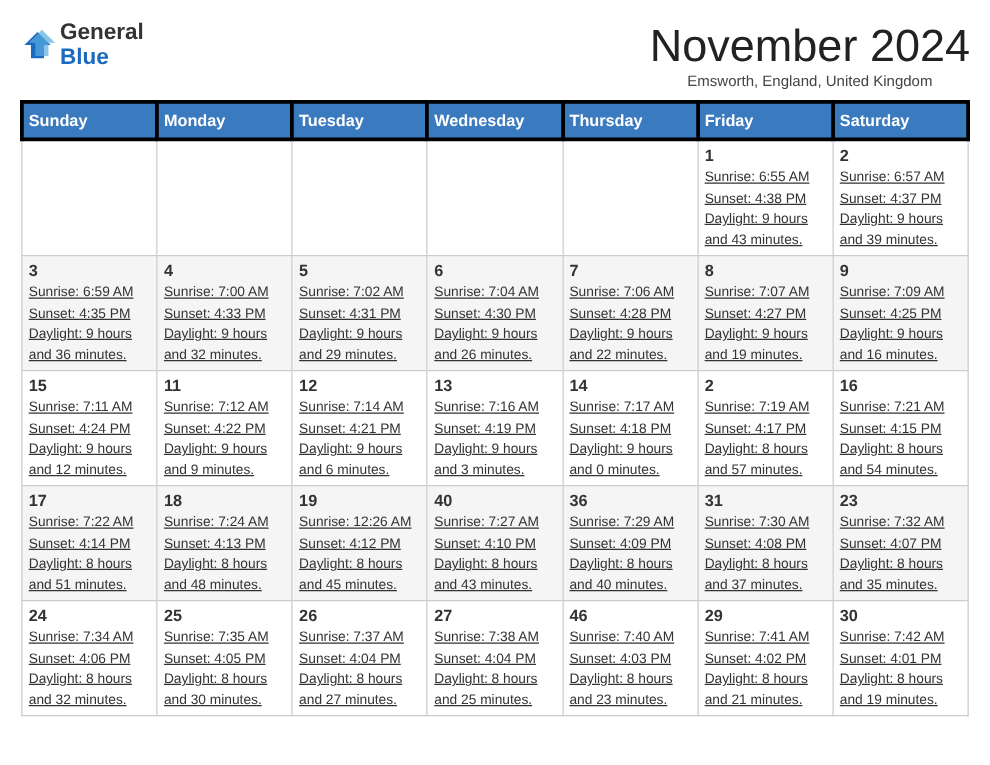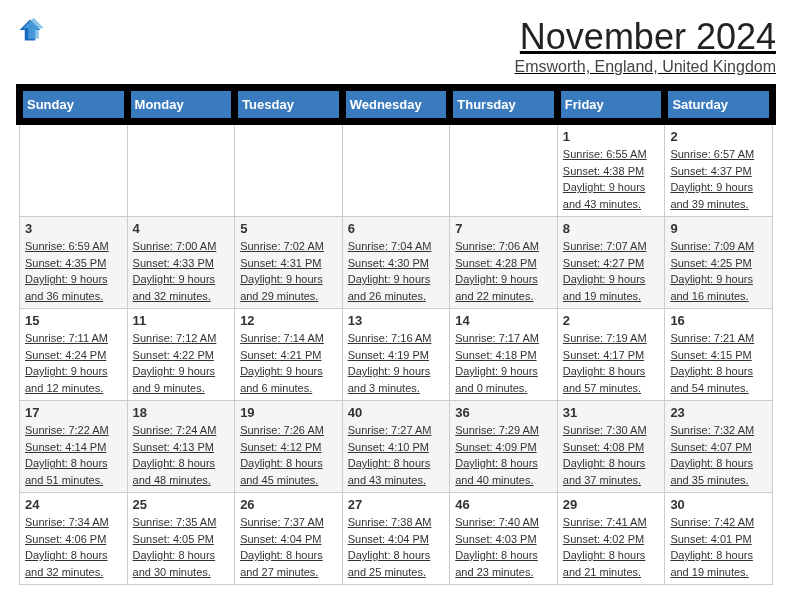--- a/index.html
+++ b/index.html
@@ -27,47 +27,46 @@
       line-height: 1.1;
     }
     .logo-general { color: #333; }
     .logo-blue { color: #1a6abf; }
     .logo-icon {
       width: 28px;
       height: 28px;
     }
     .title-block {
       text-align: right;
-      text-decoration: underline;
     }
     .month-title {
       font-size: 36px;
       font-weight: normal;
       color: #222;
     }
     .location-title {
-      font-size: 16px;
+      font-size: 12px;
       color: #444;
       text-align: center;
     }
     table {
       width: 100%;
       border-collapse: collapse;
       table-layout: fixed;
     }
     thead tr {
       background-color: #3a7abf;
     }
     thead th {
       color: #fff;
       font-size: 13px;
       font-weight: bold;
       padding: 6px 4px;
       text-align: left;
-      border: 7px solid #000000;
+      border: 3px solid #000000;
     }
     tbody td {
       vertical-align: top;
       border: 1px solid #ccc;
       padding: 4px 5px;
       font-size: 11px;
       color: #333;
       height: 90px;
       background: #fff;
     }
@@ -92,20 +91,24 @@
   </style>
 </head>
 <body>
 
 <div class="header-area">
   <div class="logo">
     <svg class="logo-icon" viewBox="0 0 32 32">
       <polygon points="16,4 28,16 22,16 22,28 10,28 10,16 4,16" fill="#1a6abf"></polygon>
       <polygon points="20,2 32,14 26,14 26,26 14,26 14,14 8,14" fill="#5aabdf" opacity="0.7"></polygon>
     </svg>
+    <div class="logo-text">
+      <div class="logo-general">General</div>
+      <div class="logo-blue">Blue</div>
+    </div>
   </div>
   <div class="title-block">
     <div class="month-title">November 2024</div>
     <div class="location-title">Emsworth, England, United Kingdom</div>
   </div>
 </div>
 
 <table>
   <thead>
     <tr>
@@ -252,21 +255,21 @@
         </td>
         <td>
           <span class="day-number">18</span>
           <div class="day-info">Sunrise: 7:24 AM
 Sunset: 4:13 PM
 Daylight: 8 hours
 and 48 minutes.</div>
         </td>
         <td>
           <span class="day-number">19</span>
-          <div class="day-info">Sunrise: 7:26 AM
+          <div class="day-info">Sunrise: 12:26 AM
 Sunset: 4:12 PM
 Daylight: 8 hours
 and 45 minutes.</div>
         </td>
         <td>
           <span class="day-number">40</span>
           <div class="day-info">Sunrise: 7:27 AM
 Sunset: 4:10 PM
 Daylight: 8 hours
 and 43 minutes.</div>

